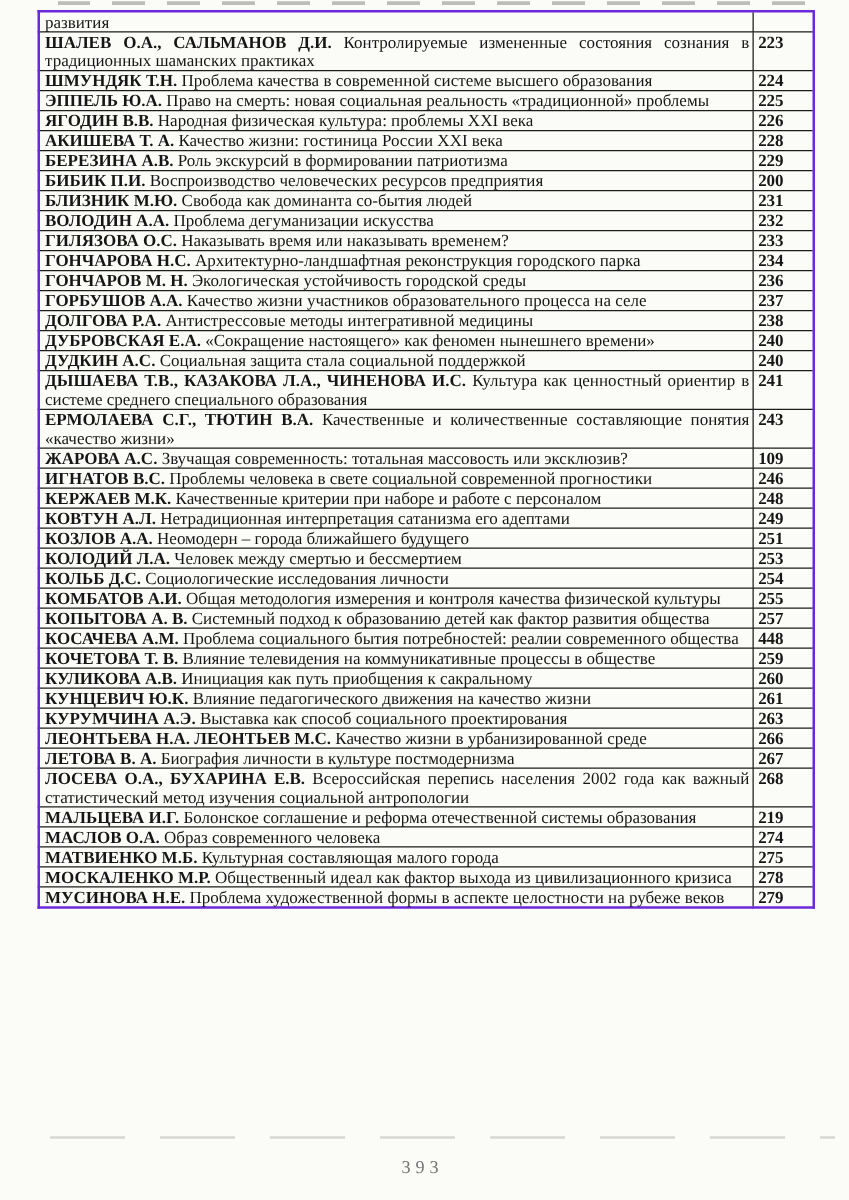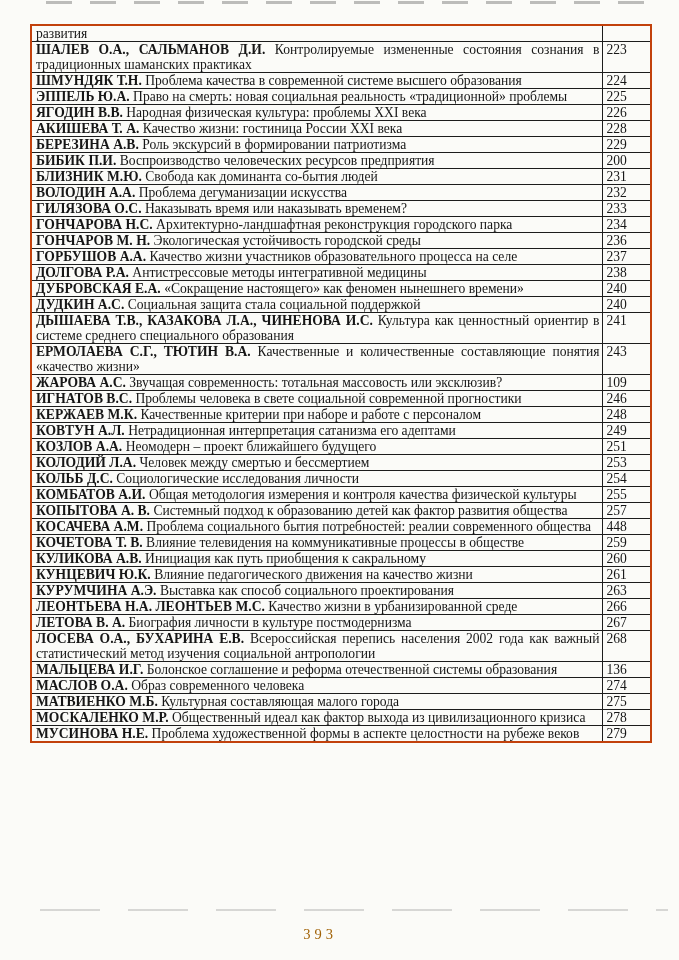--- a/index.html
+++ b/index.html
@@ -31,57 +31,57 @@
     top: 909px;
     width: 628px;
     height: 2px;
     background: repeating-linear-gradient(90deg,
       rgba(120,120,120,.5) 0 60px, rgba(120,120,120,0) 60px 88px);
     opacity: .55;
   }
   table.toc {
     position: absolute;
     left: 30px;
-    top: 24px;
+    top: 8px;
     width: 620px;
     border-collapse: collapse;
     table-layout: fixed;
-    border: 2px solid #c2410c;
+    border: 2px solid #6d28d9;
   }
   table.toc col.c-entry { width: 571px; }
   table.toc col.c-page  { width: 49px; }
   table.toc td {
     border: 1px solid #1c1c1c;
     vertical-align: top;
     font-size: 13.6px;
     line-height: 15px;
     padding: 0 2px 0 4px;
   }
   td.entry {
     text-align: justify;
     border-right: 1.5px solid #1c1c1c;
   }
   td.entry .authors {
     font-weight: bold;
   }
   td.pagenum {
-    font-weight: normal;
+    font-weight: bold;
     padding-left: 7px;
     text-align: left;
     margin-left: 40px;
   }
   .footer-page-number {
     position: absolute;
-    left: 20px;
+    left: 38px;
     top: 926px;
     width: 600px;
     text-align: center;
     font-size: 14.5px;
     letter-spacing: 4px;
-    color: #a16207;
+    color: #737373;
   }
 </style>
 </head>
 <body>
 
 <div class="scan-artifact-top"></div>
 
 <table class="toc">
   <colgroup>
     <col class="c-entry">
@@ -174,21 +174,21 @@
       </tr>
       <tr>
         <td class="entry"><span class="authors">КЕРЖАЕВ М.К. </span><span class="title">Качественные критерии при наборе и работе с персоналом</span></td>
         <td class="pagenum">248</td>
       </tr>
       <tr>
         <td class="entry"><span class="authors">КОВТУН А.Л. </span><span class="title">Нетрадиционная интерпретация сатанизма его адептами</span></td>
         <td class="pagenum">249</td>
       </tr>
       <tr>
-        <td class="entry"><span class="authors">КОЗЛОВ А.А. </span><span class="title">Неомодерн – проект ближайшего будущего</span></td>
+        <td class="entry"><span class="authors">КОЗЛОВ А.А. </span><span class="title">Неомодерн – города ближайшего будущего</span></td>
         <td class="pagenum">251</td>
       </tr>
       <tr>
         <td class="entry"><span class="authors">КОЛОДИЙ Л.А. </span><span class="title">Человек между смертью и бессмертием</span></td>
         <td class="pagenum">253</td>
       </tr>
       <tr>
         <td class="entry"><span class="authors">КОЛЬБ Д.С. </span><span class="title">Социологические исследования личности</span></td>
         <td class="pagenum">254</td>
       </tr>
@@ -227,21 +227,21 @@
       <tr>
         <td class="entry"><span class="authors">ЛЕТОВА В. А. </span><span class="title">Биография личности в культуре постмодернизма</span></td>
         <td class="pagenum">267</td>
       </tr>
       <tr>
         <td class="entry"><span class="authors">ЛОСЕВА О.А., БУХАРИНА Е.В. </span><span class="title">Всероссийская перепись населения 2002 года как важный статистический метод изучения социальной антропологии</span></td>
         <td class="pagenum">268</td>
       </tr>
       <tr>
         <td class="entry"><span class="authors">МАЛЬЦЕВА И.Г. </span><span class="title">Болонское соглашение и реформа отечественной системы образования</span></td>
-        <td class="pagenum">136</td>
+        <td class="pagenum">219</td>
       </tr>
       <tr>
         <td class="entry"><span class="authors">МАСЛОВ О.А. </span><span class="title">Образ современного человека</span></td>
         <td class="pagenum">274</td>
       </tr>
       <tr>
         <td class="entry"><span class="authors">МАТВИЕНКО М.Б. </span><span class="title">Культурная составляющая малого города</span></td>
         <td class="pagenum">275</td>
       </tr>
       <tr>

